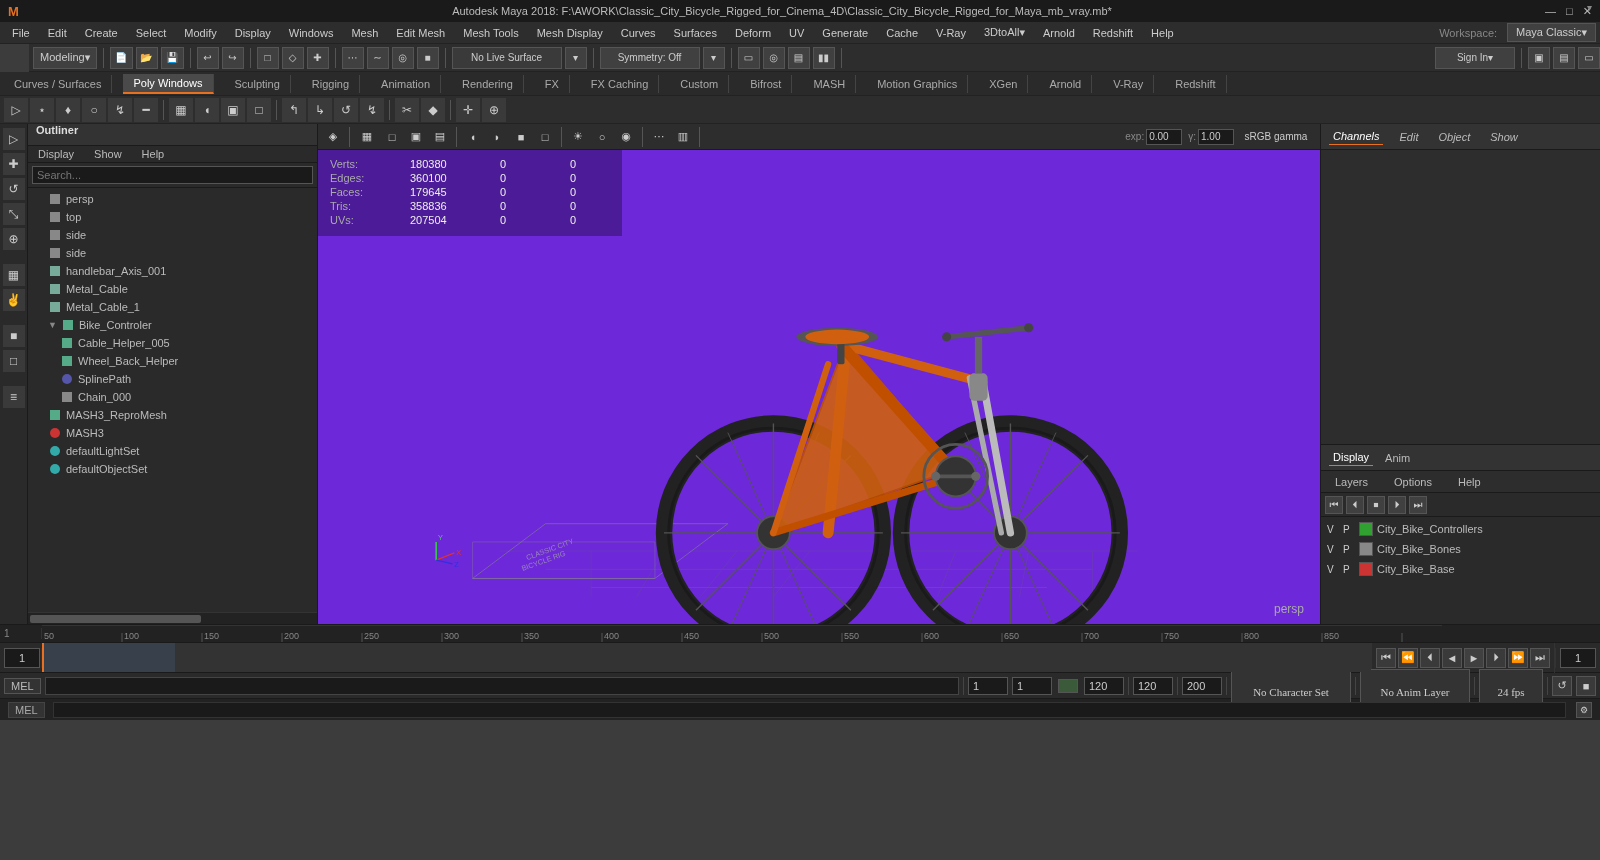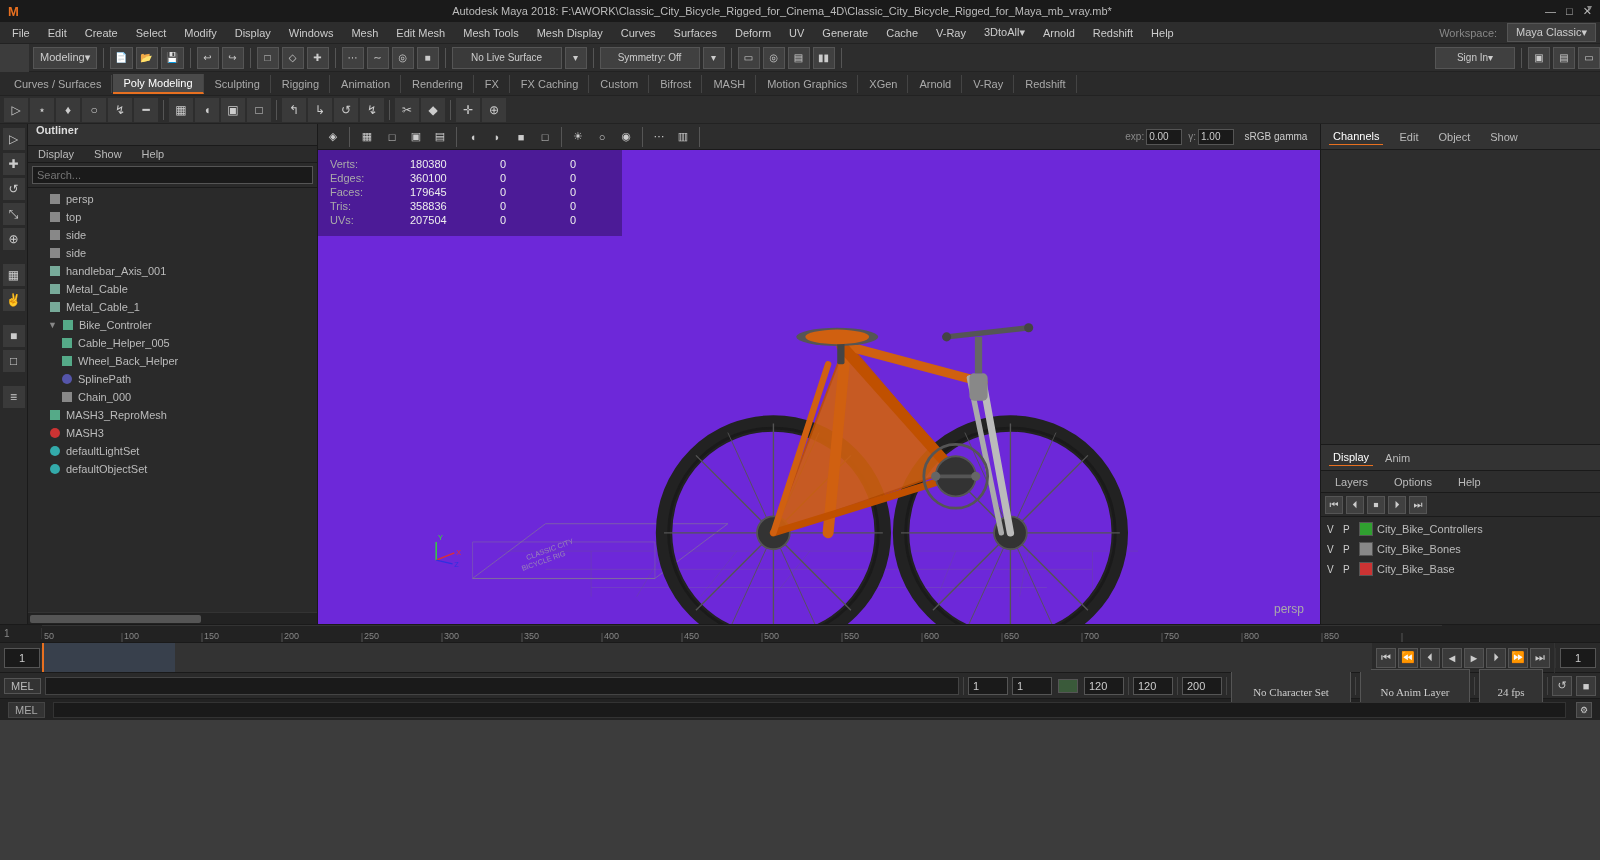--- a/index.html
+++ b/index.html
@@ -30,21 +30,21 @@
     }
     .toolbar-sep { width: 1px; height: 20px; background: #555; margin: 0 3px; }
     .toolbar-dropdown {
       height: 22px; background: #404040; border: 1px solid #555; color: #ccc;
       font-size: 11px; padding: 0 6px; cursor: pointer; display: flex; align-items: center; gap: 4px;
     }
 
     
     #toolbar2 {
       width: 100%; height: 24px; background: #2a2a2a; display: flex; align-items: center;
-      border-bottom: 1px solid #222; padding: 0 4px; gap: 1px;
+      border-bottom: 1px solid #222; padding: 0 4px; gap: 11px;
     }
     .tab-item {
       padding: 3px 10px; color: #aaa; cursor: pointer; font-size: 11px;
       border-right: 1px solid #444;
     }
     .tab-item.active { background: #4a4a4a; color: #fff; border-bottom: 2px solid #e87020; }
 
     
     #toolbar3 {
       width: 100%; height: 28px; background: #2d2d2d; display: flex; align-items: center;
@@ -140,21 +140,21 @@
       border: 2px solid #888; background: transparent;
     }
 
     
     #right-panel {
       width: 280px; background: #2a2a2a; border-left: 1px solid #1a1a1a;
       display: flex; flex-direction: column; flex-shrink: 0;
     }
     #channel-header {
       height: 26px; background: #333; display: flex; align-items: center;
-      padding: 0 8px; gap: 12px; border-bottom: 1px solid #1a1a1a;
+      padding: 0 8px; gap: 12px; border-bottom: 1px solid #1a1a1a; font-style: italic;
     }
     .ch-tab { color: #bbb; font-size: 11px; cursor: pointer; padding: 2px 4px; }
     .ch-tab.active { color: #fff; border-bottom: 1px solid #e87020; }
     #channel-body { flex: 1; background: #2d2d2d; }
 
     
     #layer-panel {
       height: 180px; border-top: 1px solid #1a1a1a; background: #2a2a2a;
     }
     #layer-header {
@@ -312,21 +312,21 @@
 
   <div class="toolbar-sep"></div>
   <button class="toolbar-btn">▣</button>
   <button class="toolbar-btn">▤</button>
   <button class="toolbar-btn">▭</button>
   <button class="toolbar-btn">▯</button>
 </div>
 
 <div id="toolbar2">
   <div class="tab-item">Curves / Surfaces</div>
-  <div class="tab-item active">Poly Modeling</div>
+  <div class="tab-item active">Poly Windows</div>
   <div class="tab-item">Sculpting</div>
   <div class="tab-item">Rigging</div>
   <div class="tab-item">Animation</div>
   <div class="tab-item">Rendering</div>
   <div class="tab-item">FX</div>
   <div class="tab-item">FX Caching</div>
   <div class="tab-item">Custom</div>
   <div class="tab-item">Bifrost</div>
   <div class="tab-item">MASH</div>
   <div class="tab-item">Motion Graphics</div>

